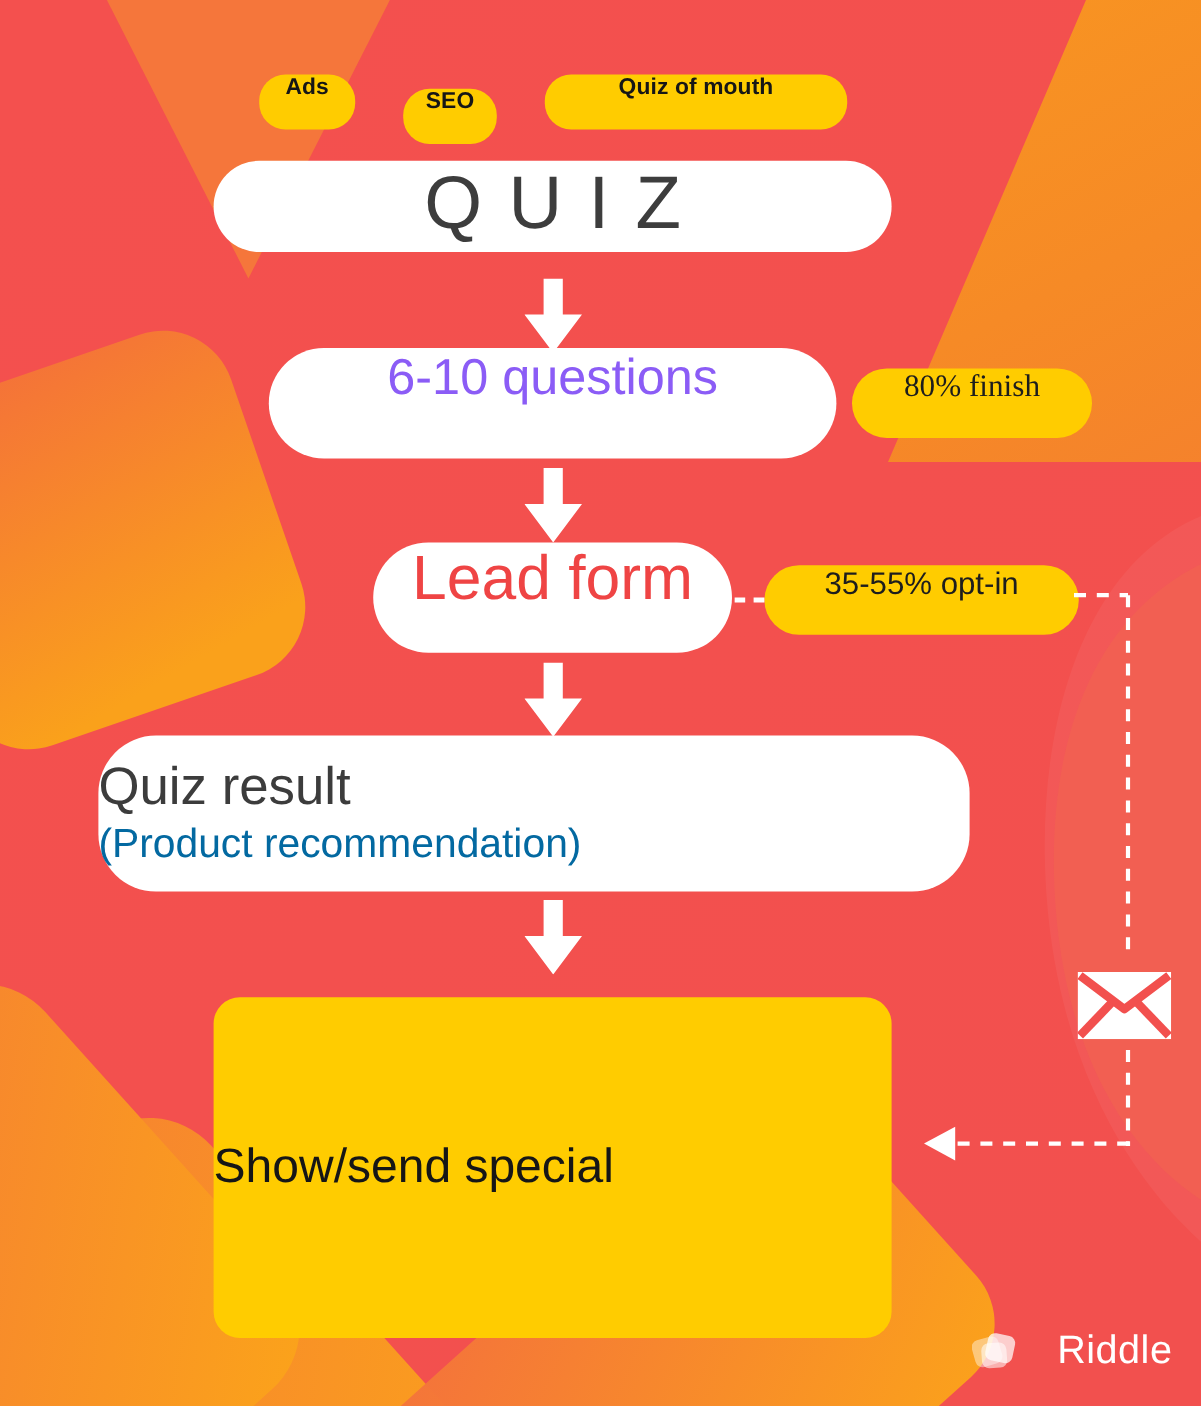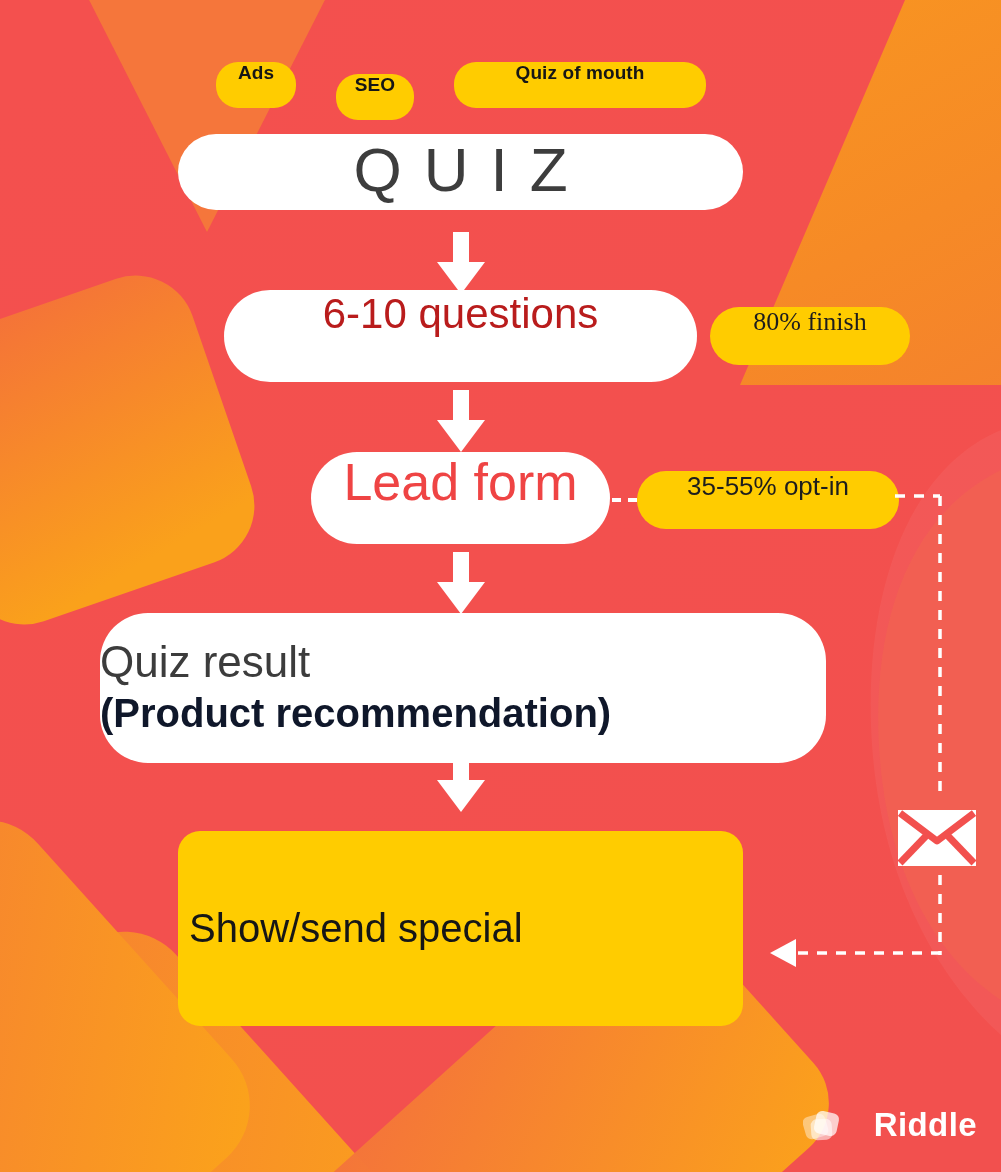--- a/index.html
+++ b/index.html
@@ -84,42 +84,42 @@
   .action-card .line { display: block; }
 
   
   .quiz-title {
     font-size: 62px;
     letter-spacing: 22px;
     text-indent: 22px;
     font-weight: 400;
     color: #3d3d3d;
   }
-  .q-text  { font-size: 42px; color: #b91c1c; }
+  .q-text  { font-size: 42px; color: #8b5cf6; }
   .lead-text { font-size: 52px; color: #ef4444; }
   .result-main { font-size: 44px; color: #3c3c3c; display: block; line-height: 1.15; }
-  .result-sub  { font-size: 40px; color: #0f172a; display: block; line-height: 1.3; font-weight: bold; }
+  .result-sub  { font-size: 34px; color: #0369a1; display: block; line-height: 1.3; }
 
   .arrow-down { position: absolute; }
   .envelope   { position: absolute; }
   .dashpath   { position: absolute; }
 
   
   .logo {
     position: absolute;
     right: 24px;
     bottom: 28px;
     display: flex;
     align-items: center;
     gap: 9px;
   }
   .logo-word {
     color: #ffffff;
     font-size: 33px;
-    font-weight: 700;
+    font-weight: 400;
     letter-spacing: .4px;
     margin-left: 20px;
   }
 </style>
 </head>
 <body>
 
 <div id="infographic">
 
   <svg class="bg-layer" viewBox="0 0 1001 1172" width="1001" height="1172" aria-hidden="true">
@@ -208,30 +208,30 @@
     </div>
 
     <svg class="dashpath" style="left:612px; top:490px;" width="28" height="20" viewBox="0 0 28 20">
       <line x1="0" y1="10" x2="28" y2="10" stroke="#ffffff" stroke-width="4" stroke-dasharray="9 7"></line>
     </svg>
 
     <svg class="arrow-down" style="left:437px; top:552px;" width="48" height="62" viewBox="0 0 48 62">
       <polygon points="16,0 32,0 32,30 48,30 24,62 0,30 16,30" fill="#ffffff"></polygon>
     </svg>
 
-    <div class="pill card" style="left:100px; top:613px; width:726px; height:150px; flex-direction:column;">
+    <div class="pill card" style="left:82px; top:613px; width:726px; height:130px; flex-direction:column;">
       <span class="result-main">Quiz result</span>
       <span class="result-sub">(Product recommendation)</span>
     </div>
 
     <svg class="arrow-down" style="left:437px; top:750px;" width="48" height="62" viewBox="0 0 48 62">
       <polygon points="16,0 32,0 32,30 48,30 24,62 0,30 16,30" fill="#ffffff"></polygon>
     </svg>
 
-    <div class="pill action-card" style="left:178px; top:831px; width:565px; height:195px;padding-left:11px;">
+    <div class="pill action-card" style="left:178px; top:831px; width:565px; height:284px;">
       <span class="line">Show/send special</span>
     </div>
 
     <svg class="dashpath" style="left:890px; top:485px;" width="111" height="480" viewBox="0 0 111 480">
 
       <line x1="5" y1="11" x2="50" y2="11" stroke="#ffffff" stroke-width="3.5" stroke-dasharray="10 9"></line>
 
       <line x1="50" y1="11" x2="50" y2="315" stroke="#ffffff" stroke-width="3.5" stroke-dasharray="10 9"></line>
 
       <line x1="50" y1="390" x2="50" y2="470" stroke="#ffffff" stroke-width="3.5" stroke-dasharray="10 9"></line>

